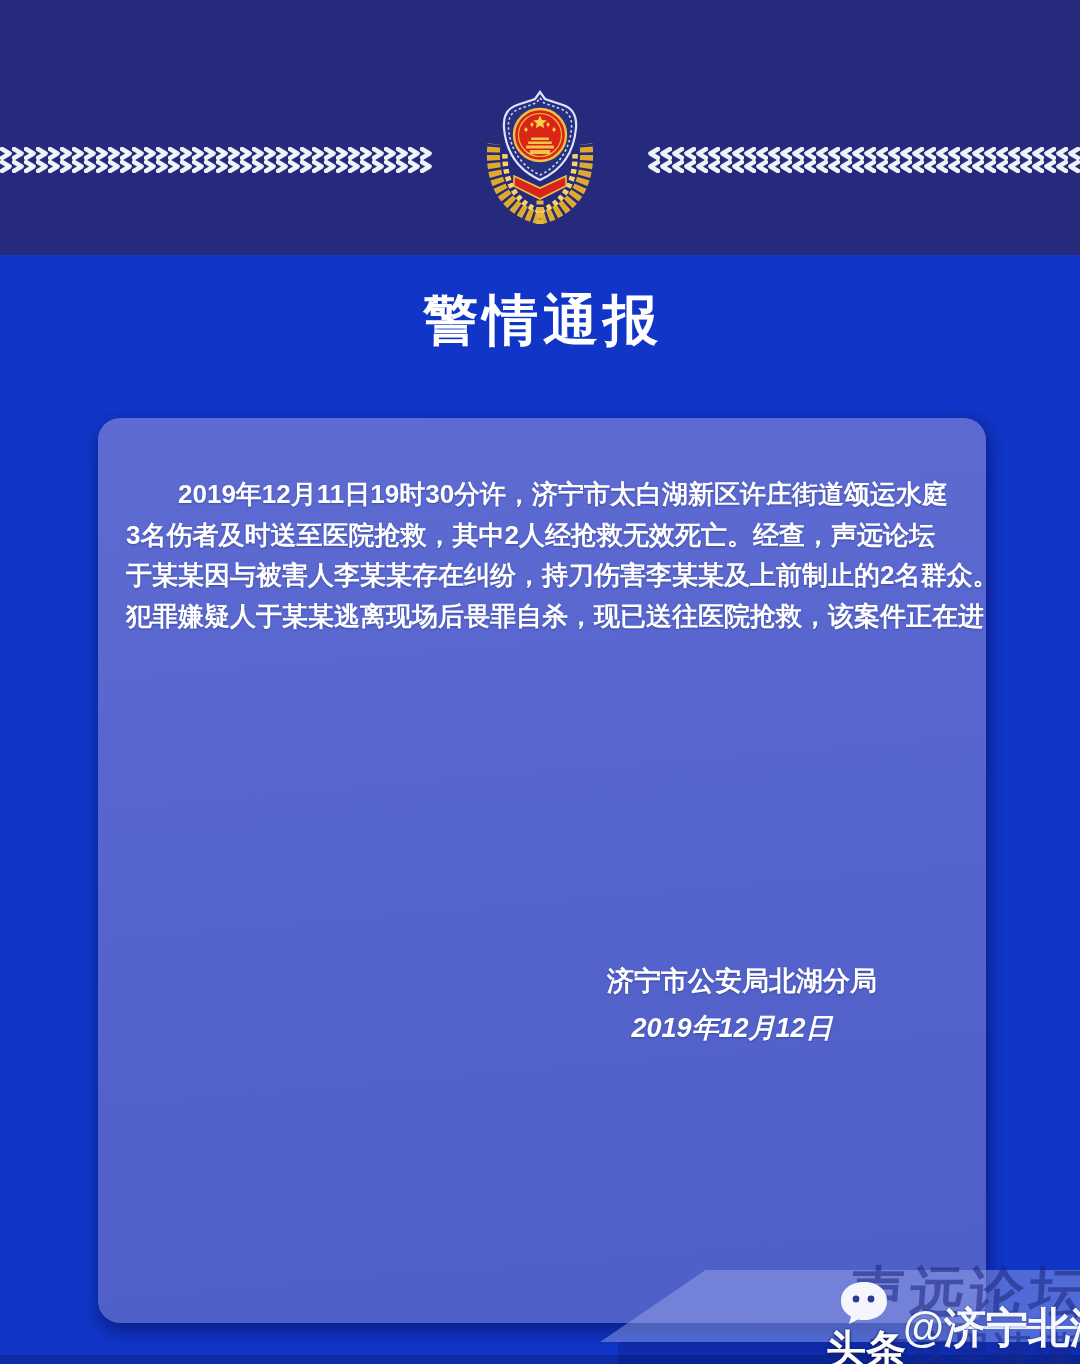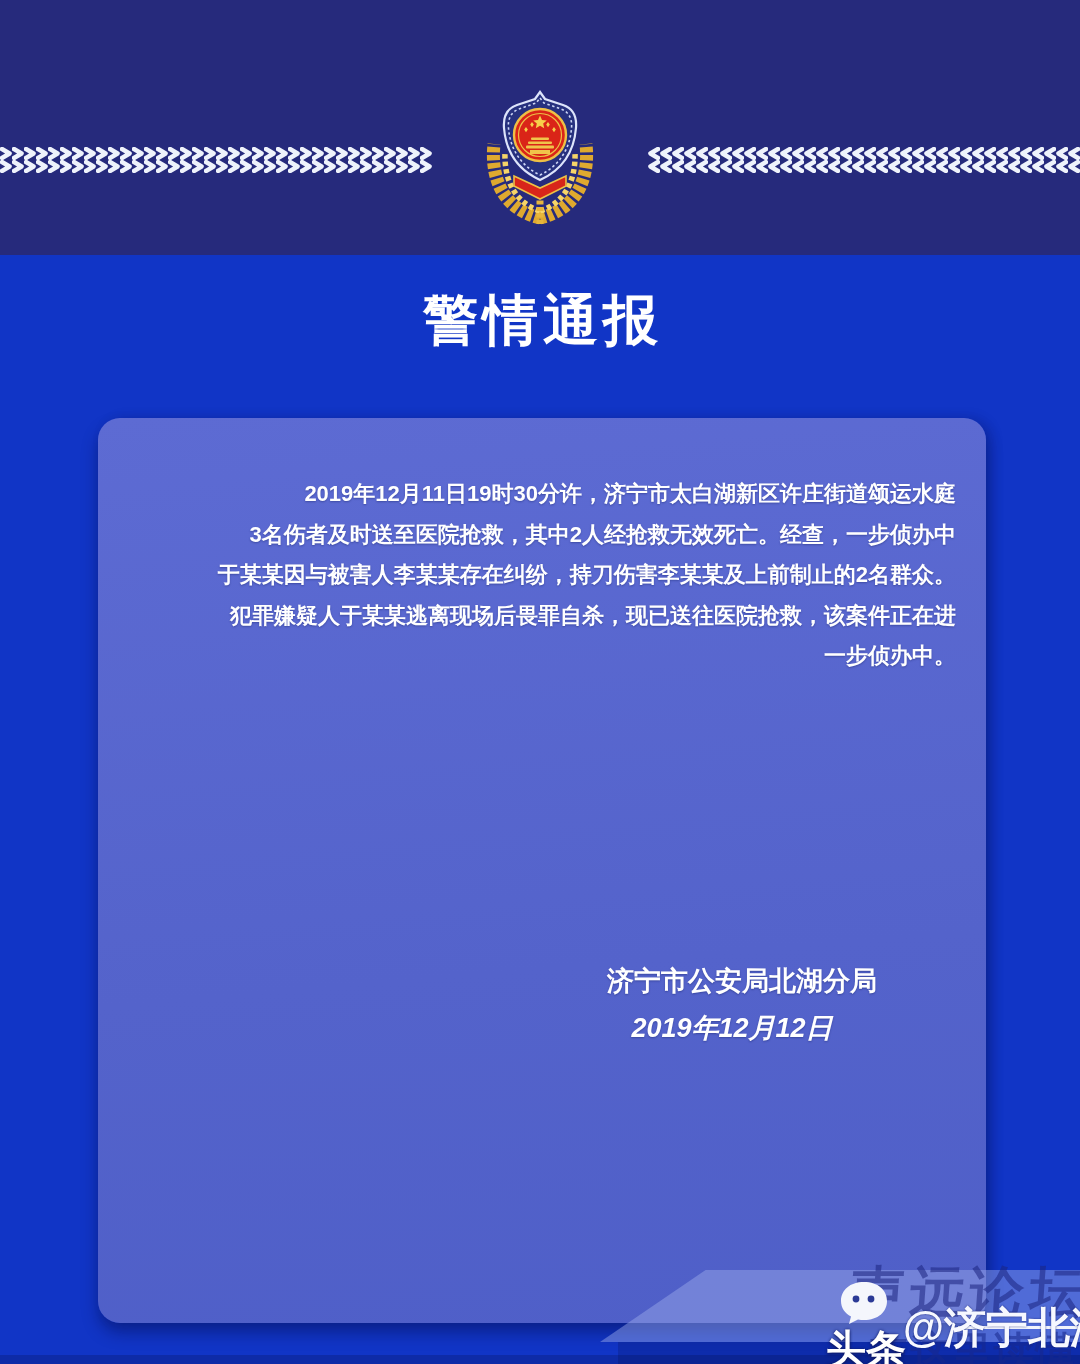--- a/index.html
+++ b/index.html
@@ -50,25 +50,24 @@
     left: 98px; top: 418px;
     width: 888px; height: 905px;
     border-radius: 22px;
     background: linear-gradient(175deg, #5d6bd3 0%, #5463cb 60%, #4f5fc8 100%);
     box-shadow: 0 10px 16px rgba(4, 10, 70, 0.40), 6px 0 12px rgba(4, 10, 70, 0.18);
   }
   .notice-paragraph {
     position: absolute;
     left: 28px; right: 30px; top: 56px;
     color: #ffffff;
-    font-size: 22px;
+    font-size: 26px;
     font-weight: 700;
     line-height: 40.5px;
     text-shadow: 0 1px 2px rgba(10, 20, 80, 0.35);
-    text-align: right;
   }
   .para-line { white-space: nowrap; }
   .para-line.indent { text-indent: 52px; }
 
   .issuing-authority, .issue-date {
     position: absolute;
     transform: translateX(-50%);
     white-space: nowrap;
     color: #ffffff;
     font-size: 27px;
@@ -209,24 +208,23 @@
 
       <path d="M36,90 L62,102 L88,90 L88,100 L62,113 L36,100 Z" fill="#d8251a" stroke="#eec045" stroke-width="1.6"></path>
     </svg>
   </header>
 
   <h1 class="notice-title">警情通报</h1>
 
   <section class="notice-card">
     <div class="notice-paragraph">
       <div class="para-line indent">2019年12月11日19时30分许，济宁市太白湖新区许庄街道颂运水庭</div>
-      <div class="para-line">3名伤者及时送至医院抢救，其中2人经抢救无效死亡。经查，一步侦办中</div>
+      <div class="para-line">3名伤者及时送至医院抢救，其中2人经抢救无效死亡。经查，声远论坛</div>
       <div class="para-line">于某某因与被害人李某某存在纠纷，持刀伤害李某某及上前制止的2名群众。</div>
       <div class="para-line">犯罪嫌疑人于某某逃离现场后畏罪自杀，现已送往医院抢救，该案件正在进</div>
-      <div class="para-line">一步侦办中。</div>
     </div>
     <div class="issuing-authority">济宁市公安局北湖分局</div>
     <div class="issue-date">2019年12月12日</div>
   </section>
 
   <div class="wm-area">
     <div class="wm-light-band"></div>
     <div class="wm-understrip"></div>
     <div class="wm-bottomline"></div>
 

